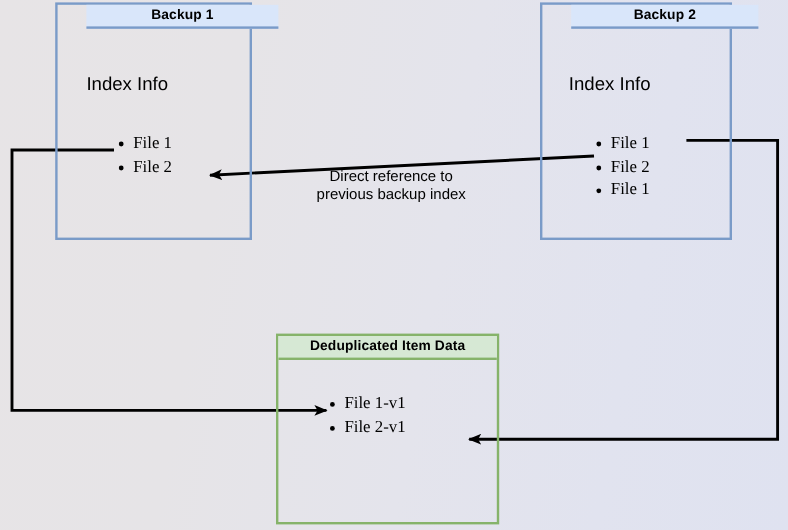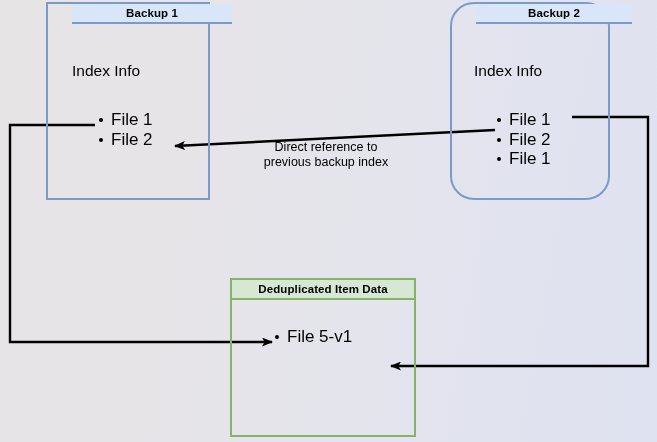--- a/index.html
+++ b/index.html
@@ -75,26 +75,27 @@
     color: #000;
     white-space: nowrap;
   }
   .file-list {
     position: absolute;
     margin: 0;
     padding: 0;
     list-style: none;
   }
   .file-list li {
-    font-size: 17px;
+    font-size: 14px;
     line-height: 19.5px;
     color: #000;
     white-space: nowrap;
     position: relative;
     padding-left: 13px;
+    font-family: Liberation Serif, serif;
   }
   .file-list li::before {
     content: "";
     position: absolute;
     left: 1px;
     top: 8px;
     width: 4px;
     height: 4px;
     border-radius: 50%;
     background: #000;
@@ -144,37 +145,38 @@
     <div class="bx-header">Backup 1</div>
     <div class="bx-body" style="height:174px;">
       <div class="index-label" style="left:24px; top:38px;">Index Info</div>
       <ul class="file-list" style="left:50px; top:86px;">
         <li>File 1</li>
         <li>File 2</li>
       </ul>
     </div>
   </div>
 
-  <div class="dbox blue" style="left:450px; top:2px; width:160px; height:198px;border-radius:24px;">
+  <div class="dbox blue" style="left:450px; top:2px; width:160px; height:198px;">
     <div class="bx-header">Backup 2</div>
     <div class="bx-body" style="height:174px;">
       <div class="index-label" style="left:22px; top:38px;">Index Info</div>
       <ul class="file-list" style="left:44px; top:86px;">
         <li>File 1</li>
         <li>File 2</li>
         <li>File 1</li>
       </ul>
     </div>
   </div>
 
   <div class="dbox green" style="left:230px; top:278px; width:186px; height:159px;">
     <div class="bx-header">Deduplicated Item Data</div>
     <div class="bx-body" style="height:135px;">
       <ul class="file-list" style="left:42px; top:27px;">
-        <li>File 5-v1</li>
+        <li>File 1-v1</li>
+        <li>File 2-v1</li>
       </ul>
     </div>
   </div>
 
   <div class="annotation" style="left:243px; top:123px; width:166px;">Direct reference to
 previous backup index</div>
 
 </div>
 
 </body></html>

